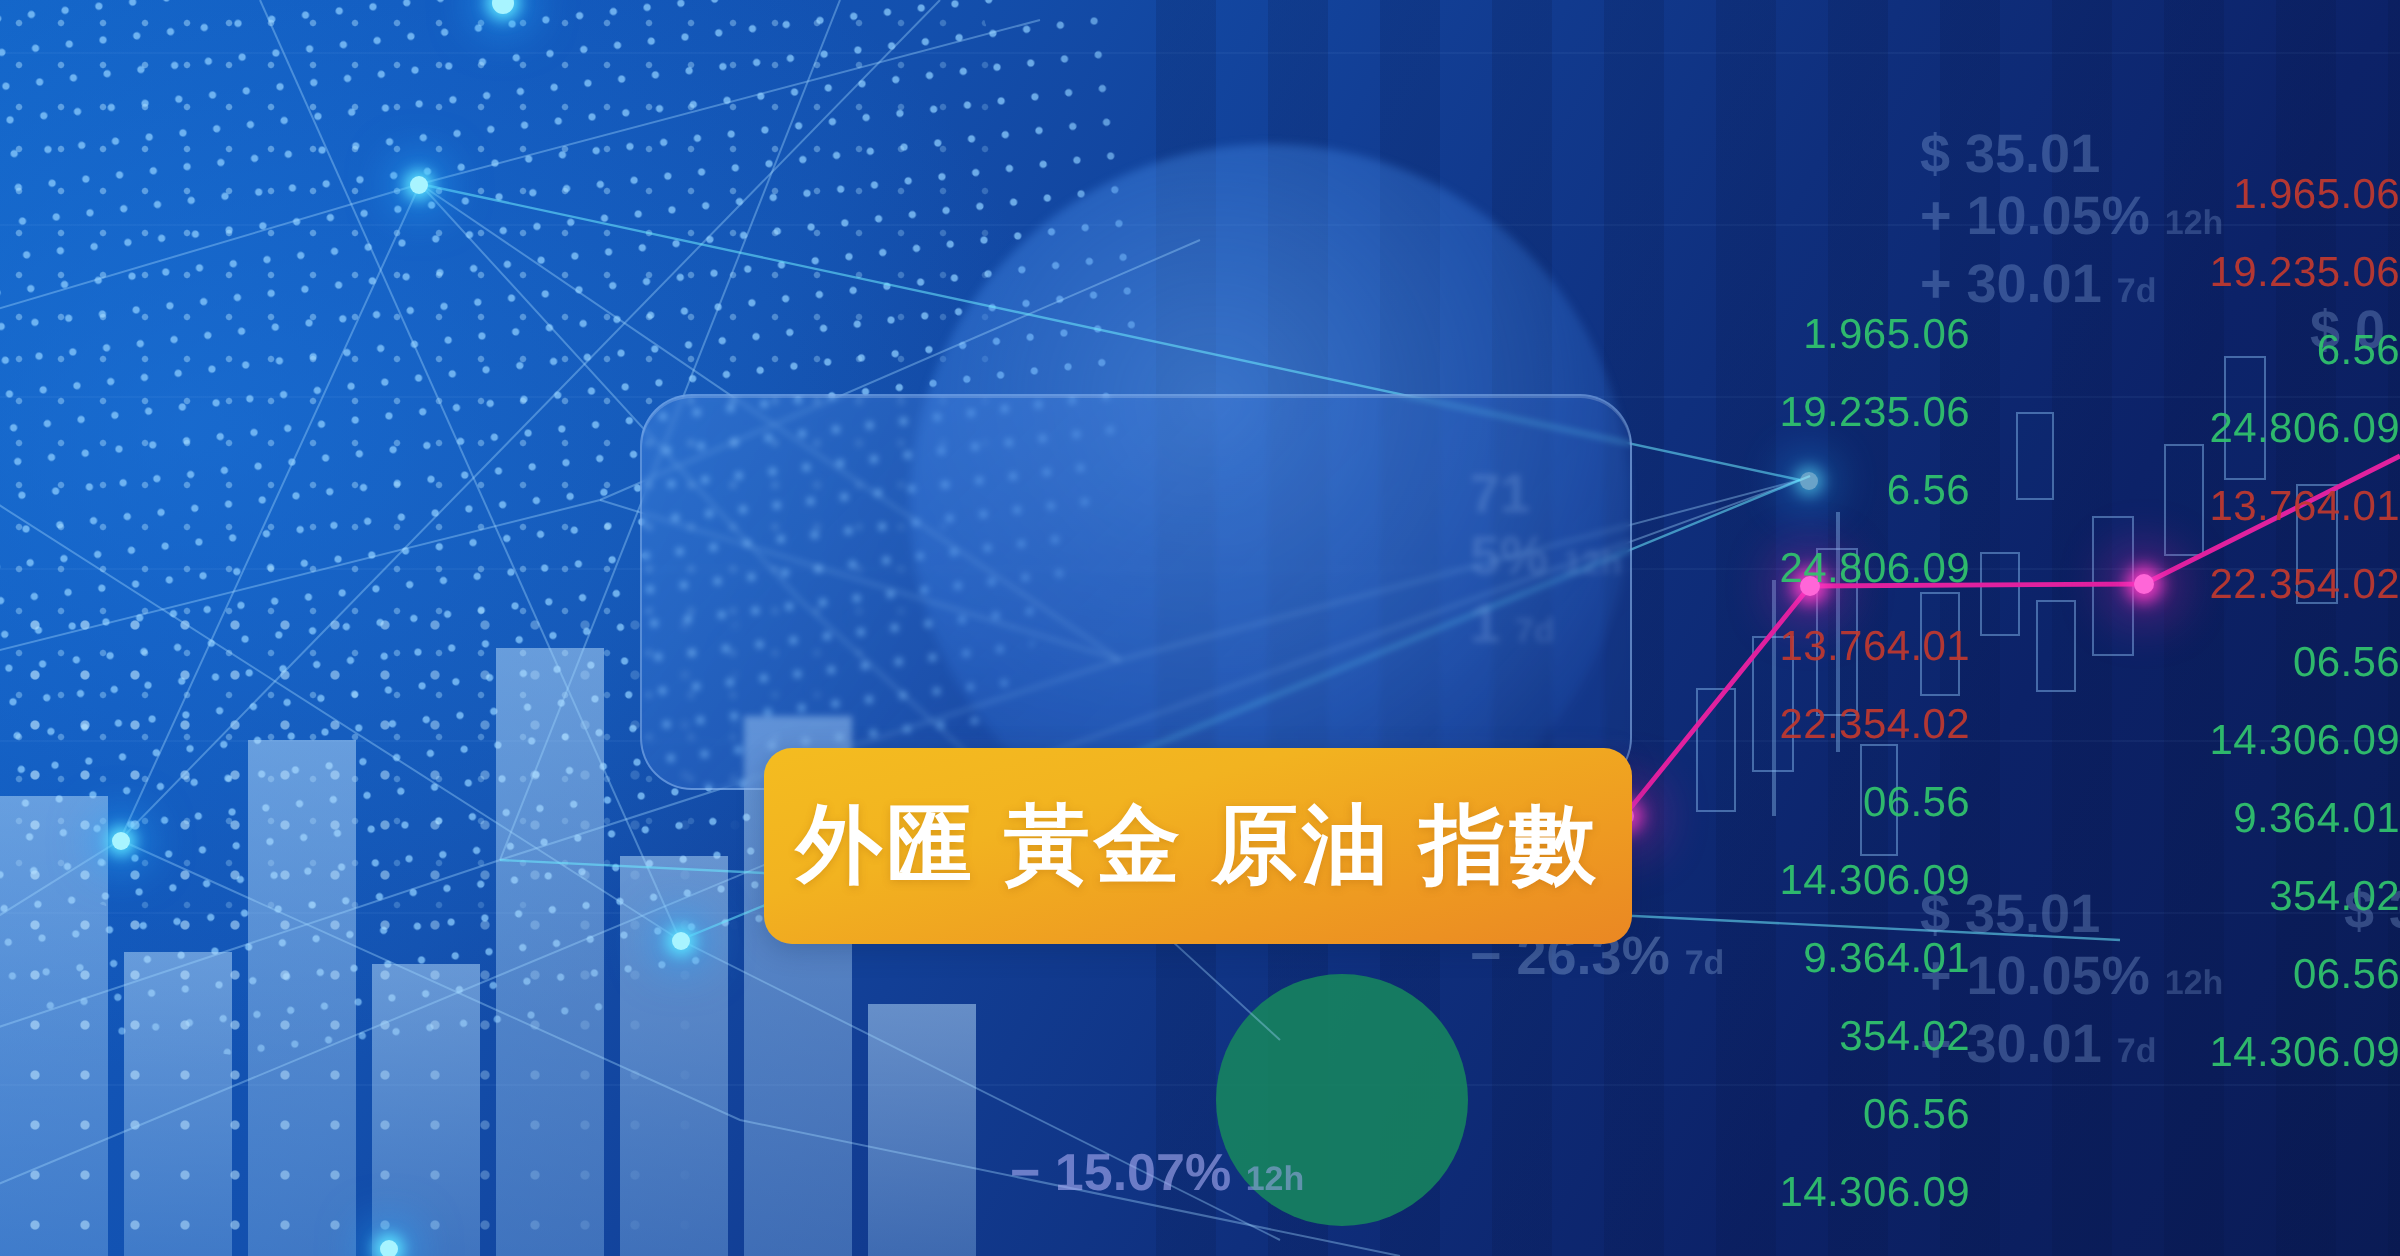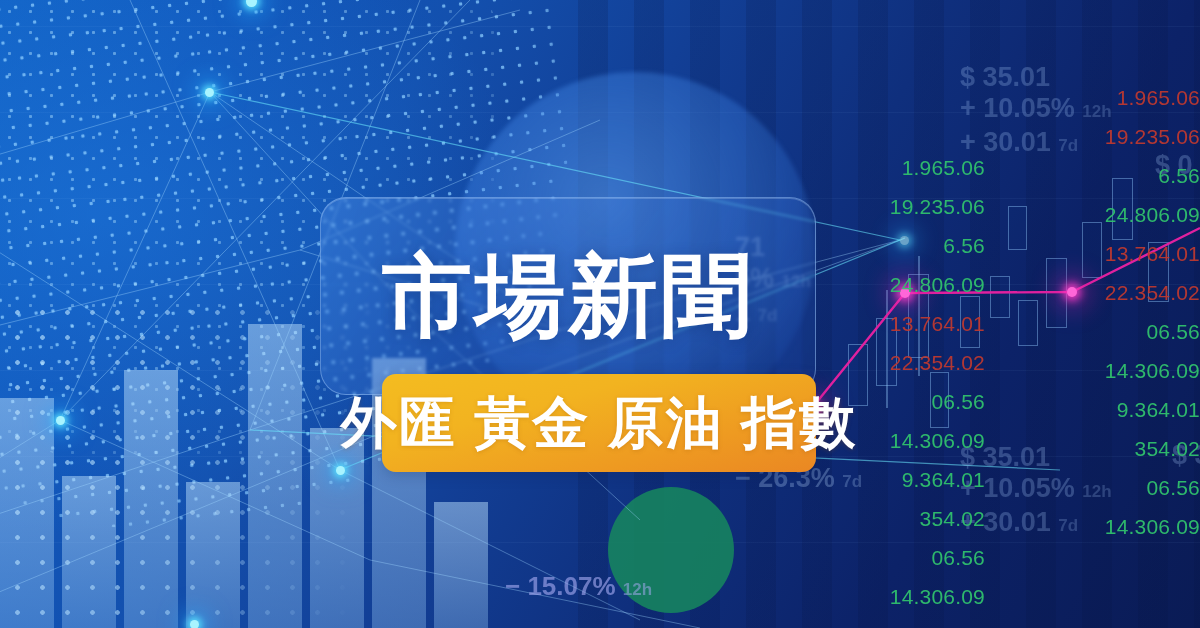--- a/index.html
+++ b/index.html
@@ -231,21 +231,21 @@
     position: absolute;
     left: 382px; top: 374px;
     width: 434px; height: 98px;
     border-radius: 14px;
     background: linear-gradient(165deg, #f4bc20 0%, #f2b320 34%, #ee9a21 72%, #ea8723 100%);
     box-shadow: 0 3px 14px rgba(10,30,80,.24);
     display: flex; align-items: center; justify-content: center;
   }
   #badge-label {
     color: #ffffff;
-    font-size: 56px;
+    font-size: 43px;
     font-weight: 700;
     letter-spacing: 2px;
     line-height: 1;
     white-space: nowrap;
     text-shadow: 0 1px 4px rgba(150,80,0,.25);
   }
 </style>
 </head>
 <body>
 
@@ -380,19 +380,18 @@
       <span class="n num-down">22.354.02</span>
       <span class="n num-up">06.56</span>
       <span class="n num-up">14.306.09</span>
       <span class="n num-up">9.364.01</span>
       <span class="n num-up">354.02</span>
       <span class="n num-up">06.56</span>
       <span class="n num-up">14.306.09</span>
     </div>
 
   <div id="card"></div>
-  <h1 id="title">市場新聞</h1>
 
   <div id="badge">
     <span id="badge-label">外匯 黃金 原油 指數</span>
   </div>
 
 </div>
 
 </body></html>

